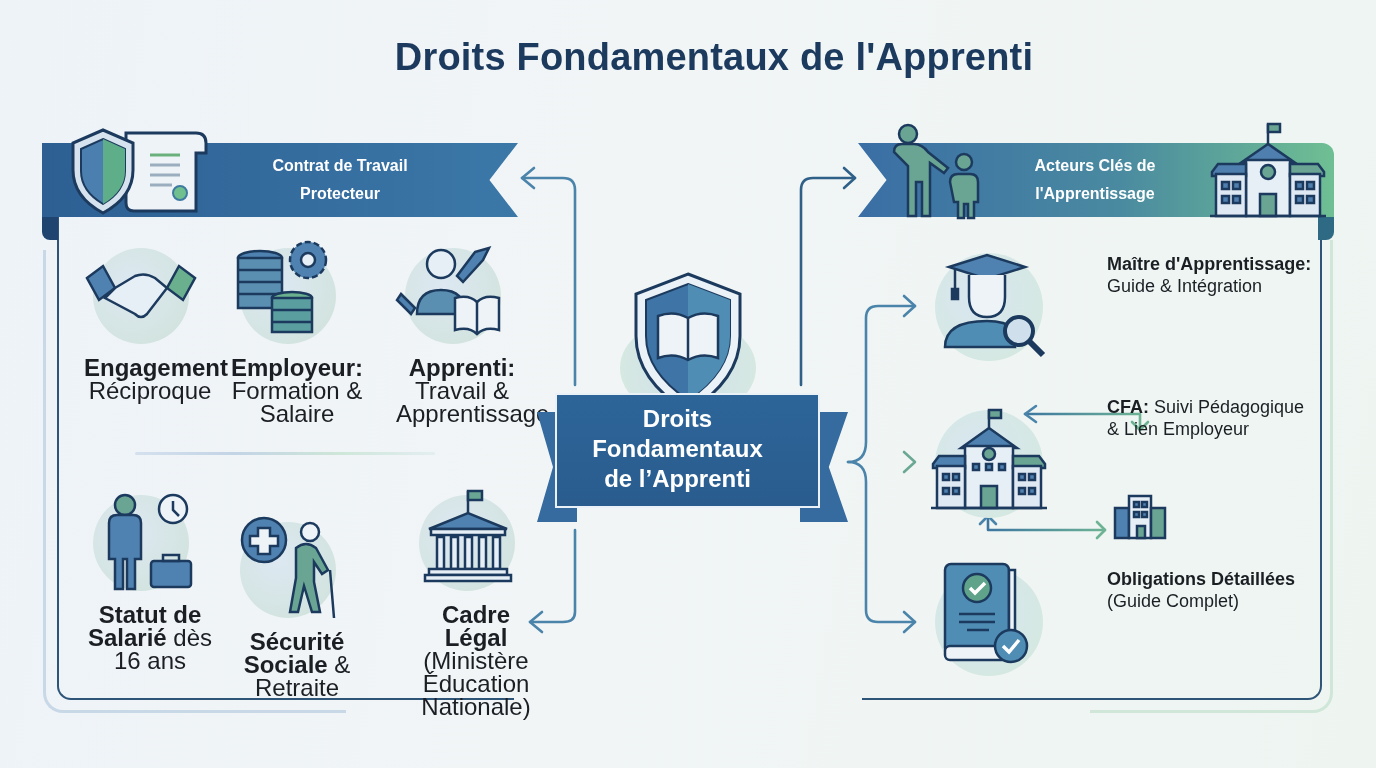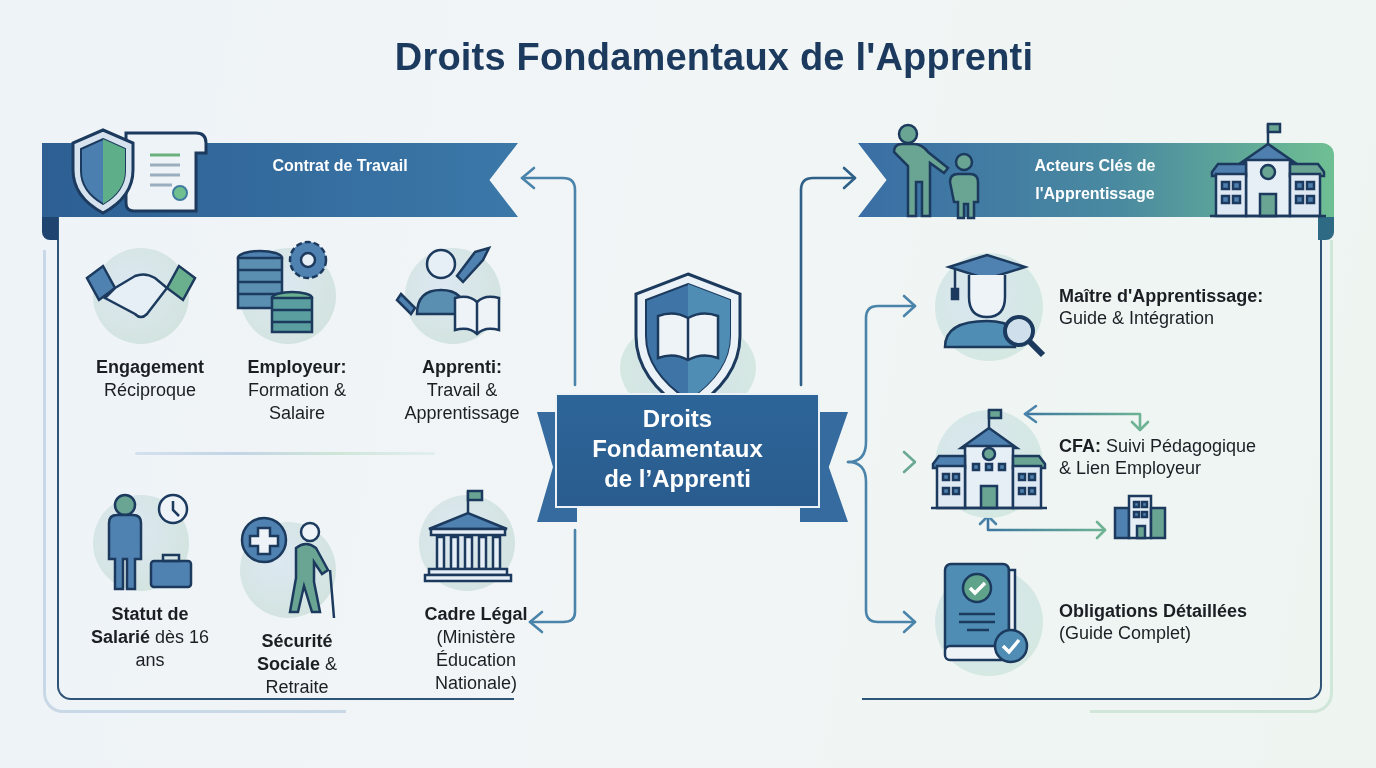--- a/index.html
+++ b/index.html
@@ -23,25 +23,25 @@
     background:linear-gradient(90deg,#3a6ea5,#4a8aa0 55%,#6fbf93);
     clip-path:polygon(0 0,100% 0,100% 100%,0 100%,6% 50%);border-radius:0 12px 0 0;}
   .banner-right-fold{left:1318px;top:210px;width:16px;height:30px;background:#2f6a84;border-radius:0 0 8px 0;}
   .banner-text{color:#fff;font-weight:700;font-size:16px;line-height:28px;text-align:center;}
   .bt-left{left:205px;top:152px;width:270px;}
   .bt-right{left:985px;top:152px;width:220px;}
   
   .item{position:absolute;width:150px;text-align:center;}
   .item .circle{width:96px;height:96px;border-radius:50%;margin:0 auto;
     background:radial-gradient(circle at 40% 40%,#dde8f2,#cfe2d9);position:relative;}
-  .item .lbl{font-size:18px;line-height:23px;margin-top:12px;color:#1b1f24;margin-left:18px;}
+  .item .lbl{font-size:24px;line-height:23px;margin-top:12px;color:#1b1f24;margin-left:18px;}
   .item .lbl b{font-weight:700;}
   .divider{left:135px;top:452px;width:300px;height:3px;background:linear-gradient(90deg,#d4e0ee,#c3d4e6,#cde6d8,#e3eef0);border-radius:2px;}
   
-  .ritem{position:absolute;display:flex;align-items:center;}
+  .ritem{position:absolute;display:flex;gap:48px;}
   .ritem .rc{width:108px;height:108px;border-radius:50%;background:radial-gradient(circle at 40% 40%,#d9e6f1,#d3e9dc);position:relative;flex:none;}
   .ritem .rl{margin-left:16px;font-size:18px;line-height:22px;}
   .ritem .rl b{font-weight:700;}
   
   .center-banner{left:555px;top:393px;width:265px;height:115px;background:linear-gradient(180deg,#2d6599,#2a5c8e);border:2px solid #eaf1f7;box-sizing:border-box;}
   .center-tail-l{left:537px;top:412px;width:40px;height:110px;background:#356b9e;clip-path:polygon(0 0,100% 0,100% 100%,0 100%,40% 50%);}
   .center-tail-r{left:800px;top:412px;width:48px;height:110px;background:#356b9e;clip-path:polygon(0 0,100% 0,60% 50%,100% 100%,0 100%);}
   .center-text{left:555px;top:404px;width:245px;text-align:center;color:#fff;font-weight:700;font-size:24px;line-height:30px;}
   svg{overflow:visible;}
 </style>
@@ -97,20 +97,21 @@
   <line x1="82" y1="40" x2="112" y2="40" stroke="#9aaebf" stroke-width="3"></line>
   <line x1="82" y1="50" x2="112" y2="50" stroke="#9aaebf" stroke-width="3"></line>
   <line x1="82" y1="60" x2="104" y2="60" stroke="#9aaebf" stroke-width="3"></line>
   <circle cx="112" cy="68" r="7" fill="#6fc08e" stroke="#3f7aa0" stroke-width="2"></circle>
   <path d="M35 5 L65 18 V45 Q65 72 35 88 Q5 72 5 45 V18 Z" fill="#d6e3ee" stroke="#1c3a5e" stroke-width="3"></path>
   <path d="M35 14 L57 24 V46 Q57 66 35 79 Q13 66 13 46 V24 Z" fill="#4a7fb0" stroke="#1c3a5e" stroke-width="2"></path>
   <path d="M35 14 L57 24 V46 Q57 66 35 79 Z" fill="#5fae8a"></path>
 </svg>
 <div class="abs banner-text bt-left">
   <div>Contrat de Travail</div>
+  <div>Protecteur</div>
 </div>
 
 <div class="abs banner-right-fold"></div>
 <div class="abs banner-right"></div>
 <svg class="abs" style="left:888px;top:122px;width:95px;height:98px;">
   <g fill="#6aa593" stroke="#1c3a5e" stroke-width="2.5">
     <circle cx="20" cy="12" r="9"></circle>
     <path d="M6 30 q0-8 8-8 h12 q8 0 14 8 l20 16 -4 5 -14 -10 v53 h-8 v-34 h-6 v34 h-8 v-50 z"></path>
     <circle cx="76" cy="40" r="8"></circle>
     <path d="M62 60 q0-8 8-8 h12 q8 0 8 8 v20 h-4 v16 h-6 v-14 h-4 v14 h-6 v-16 h-4 z"></path>

